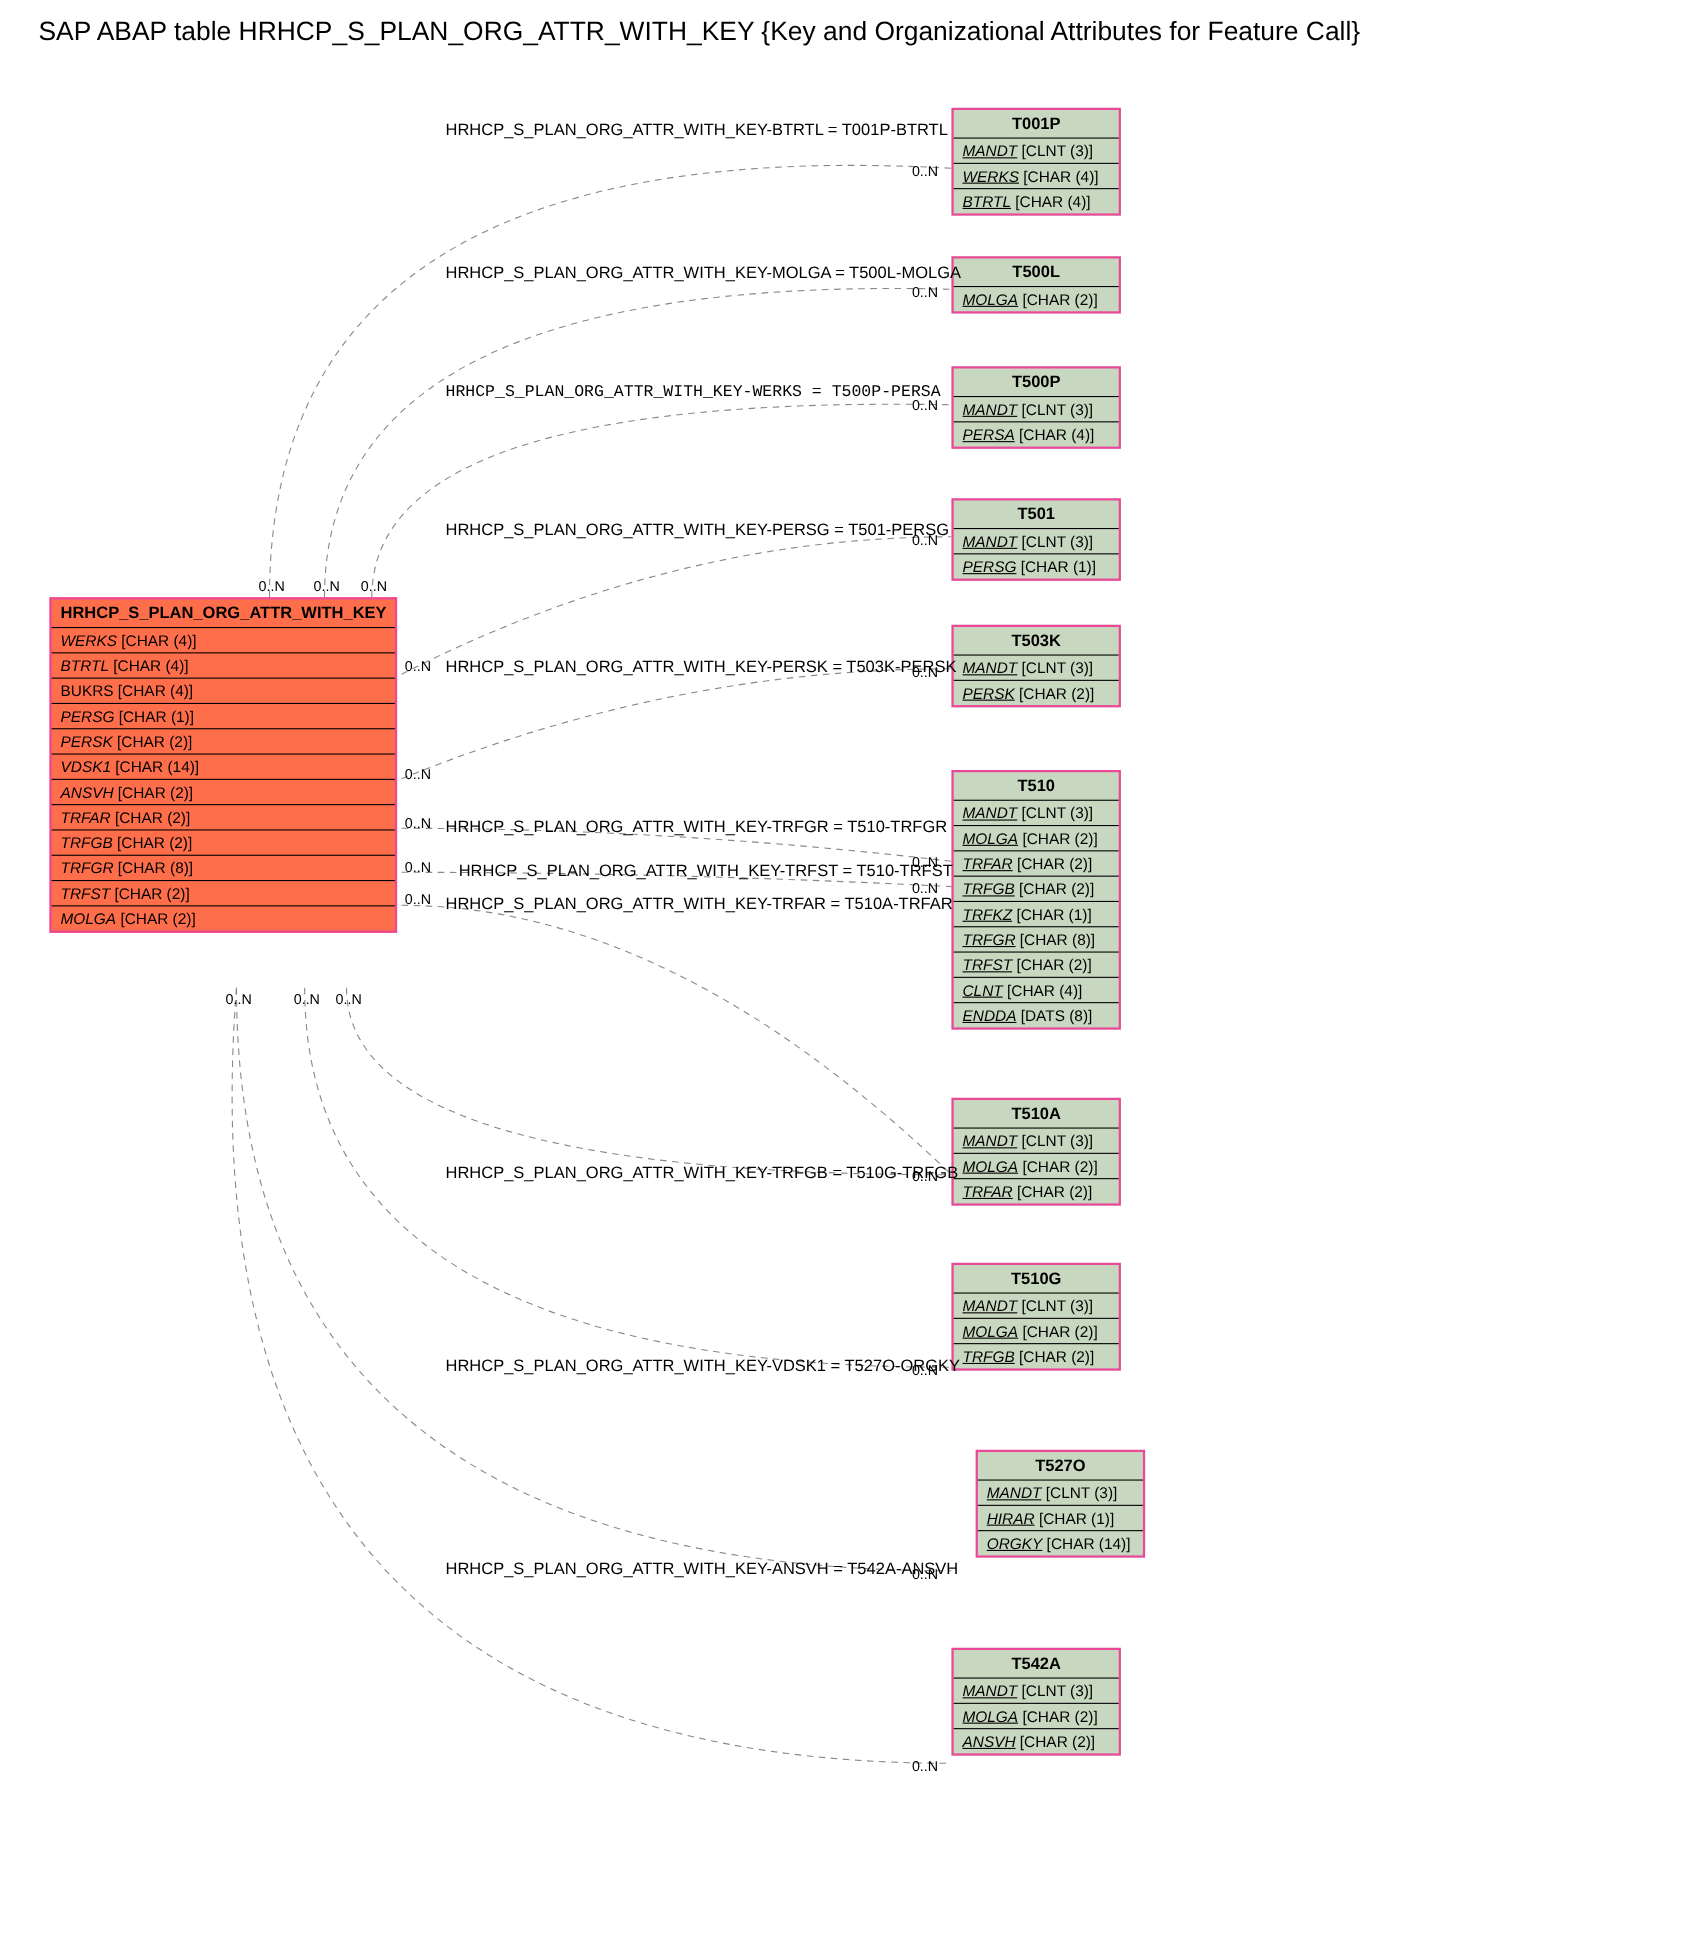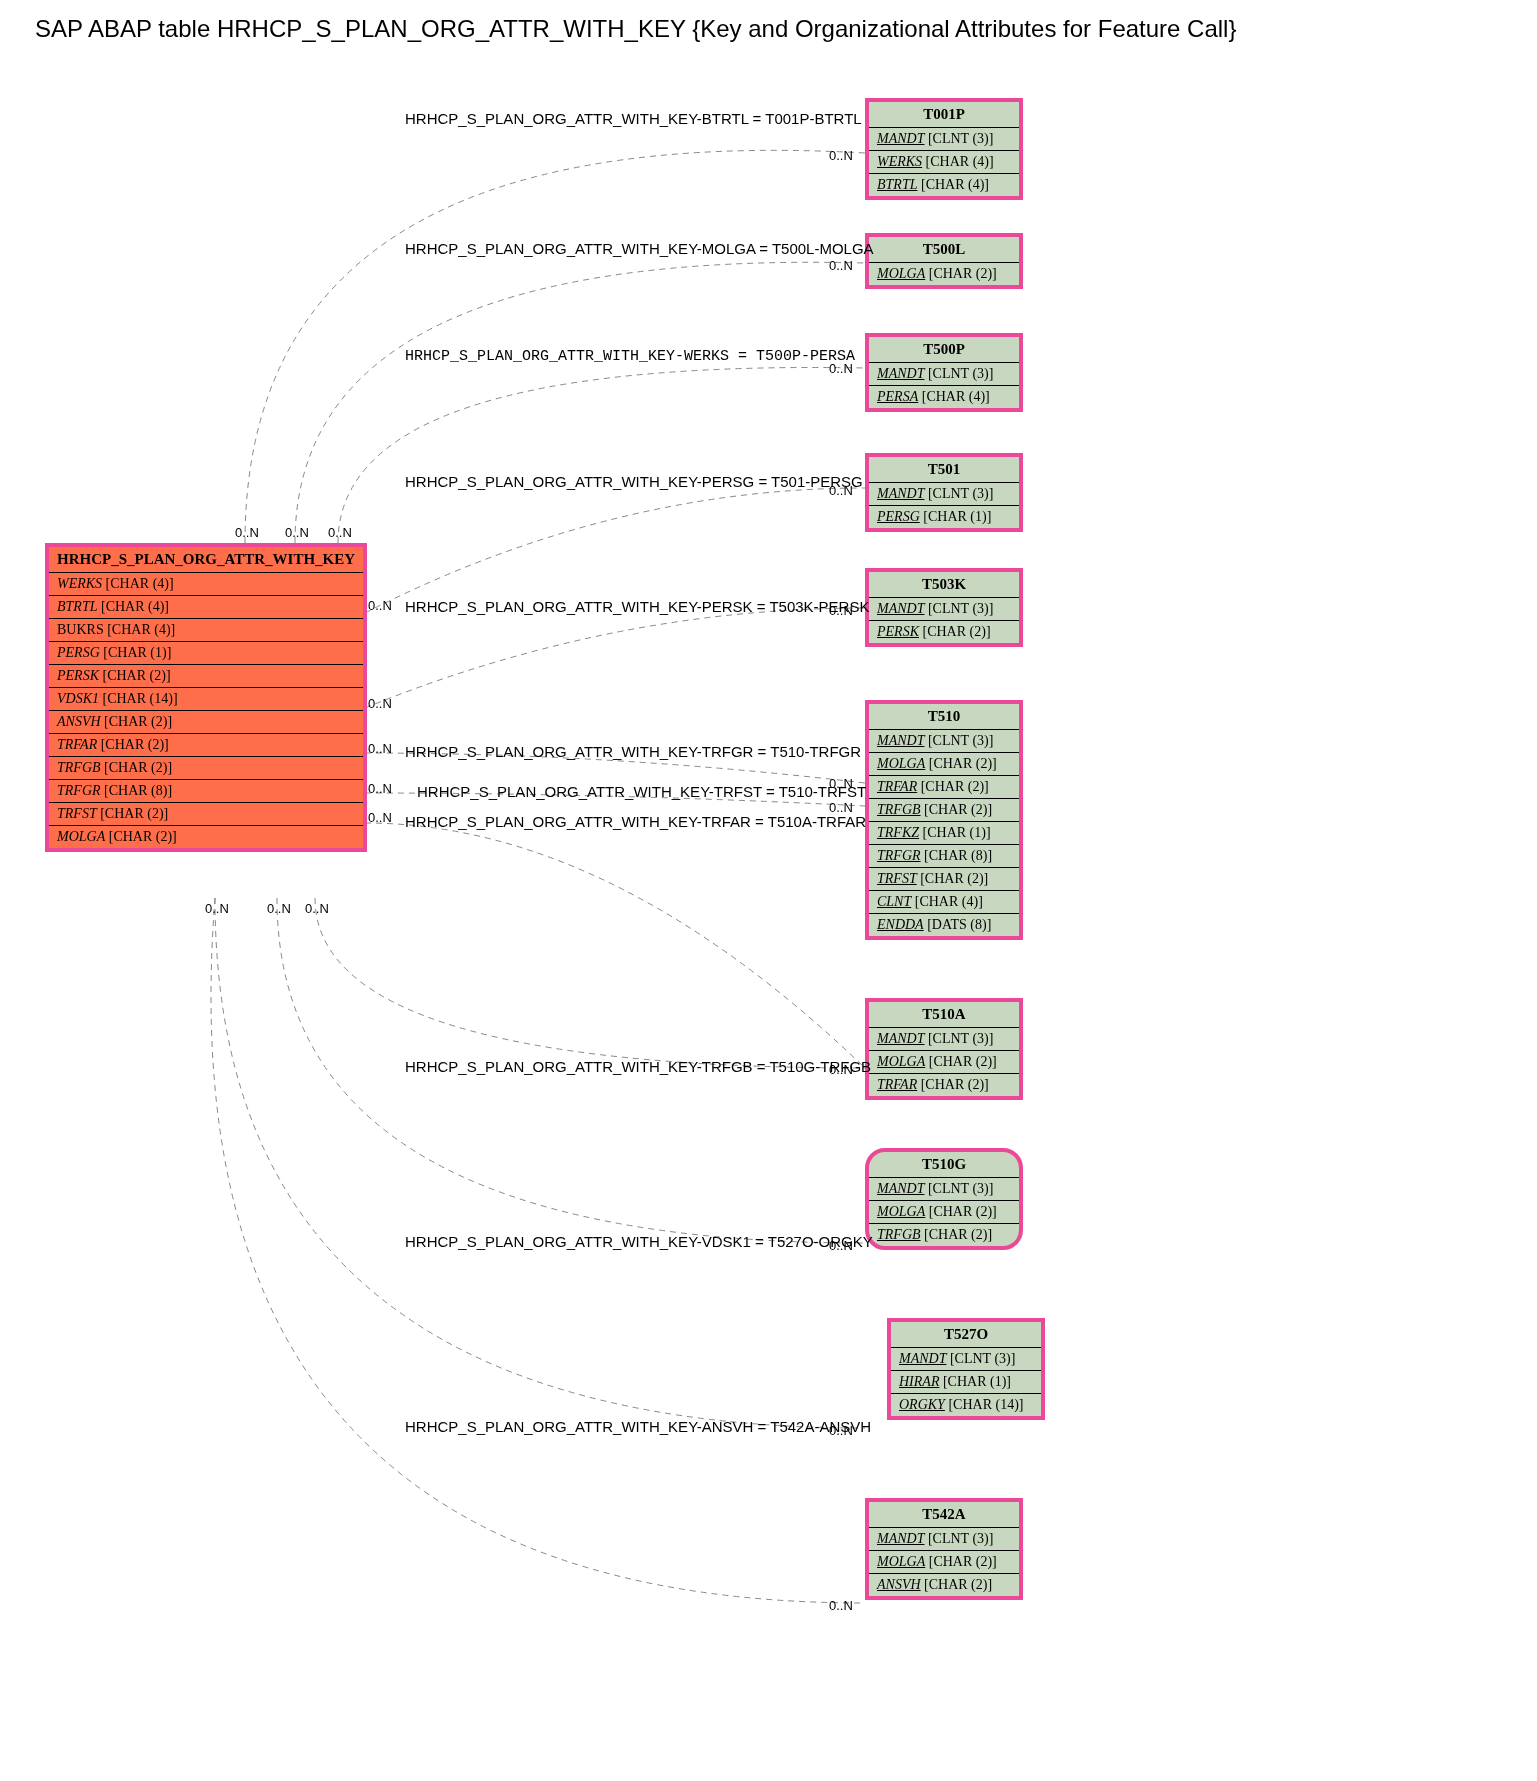--- a/index.html
+++ b/index.html
@@ -16,24 +16,23 @@
     text-align: left;
     margin: 5px 0 15px 25px;
   }
   .diagram {
     position: relative;
     width: 1517px;
     height: 1720px;
   }
   .entity {
     position: absolute;
-    border: 4px solid #ec4899;
+    border: 2px solid #ec4899;
     background: #ff6e4a;
     min-width: 305px;
-    font-family: Liberation Serif, serif;
   }
   .entity.green {
     background: #c8d8c0;
     min-width: 150px;
   }
   .entity-header {
     font-weight: bold;
     text-align: center;
     padding: 4px 8px;
     border-bottom: 1px solid #000;
@@ -161,21 +160,21 @@
         <div class="entity-row"><span class="field-name underline">TRFST</span> <span class="field-type">[CHAR (2)]</span></div>
         <div class="entity-row"><span class="field-name underline">CLNT</span> <span class="field-type">[CHAR (4)]</span></div>
         <div class="entity-row"><span class="field-name underline">ENDDA</span> <span class="field-type">[DATS (8)]</span></div>
       </div>
       <div class="entity green" style="left: 855px; top: 920px; margin-top: 20px;">
         <div class="entity-header">T510A</div>
         <div class="entity-row"><span class="field-name underline">MANDT</span> <span class="field-type">[CLNT (3)]</span></div>
         <div class="entity-row"><span class="field-name underline">MOLGA</span> <span class="field-type">[CHAR (2)]</span></div>
         <div class="entity-row"><span class="field-name underline">TRFAR</span> <span class="field-type">[CHAR (2)]</span></div>
       </div>
-      <div class="entity green" style="left: 855px; top: 1090px; border-radius: 20px;">
+      <div class="entity green" style="left: 855px; top: 1090px;">
         <div class="entity-header">T510G</div>
         <div class="entity-row"><span class="field-name underline">MANDT</span> <span class="field-type">[CLNT (3)]</span></div>
         <div class="entity-row"><span class="field-name underline">MOLGA</span> <span class="field-type">[CHAR (2)]</span></div>
         <div class="entity-row"><span class="field-name underline">TRFGB</span> <span class="field-type">[CHAR (2)]</span></div>
       </div>
       <div class="entity green" style="left: 855px; top: 1260px; margin-left: 22px;">
         <div class="entity-header">T527O</div>
         <div class="entity-row"><span class="field-name underline">MANDT</span> <span class="field-type">[CLNT (3)]</span></div>
         <div class="entity-row"><span class="field-name underline">HIRAR</span> <span class="field-type">[CHAR (1)]</span></div>
         <div class="entity-row"><span class="field-name underline">ORGKY</span> <span class="field-type">[CHAR (14)]</span></div>

